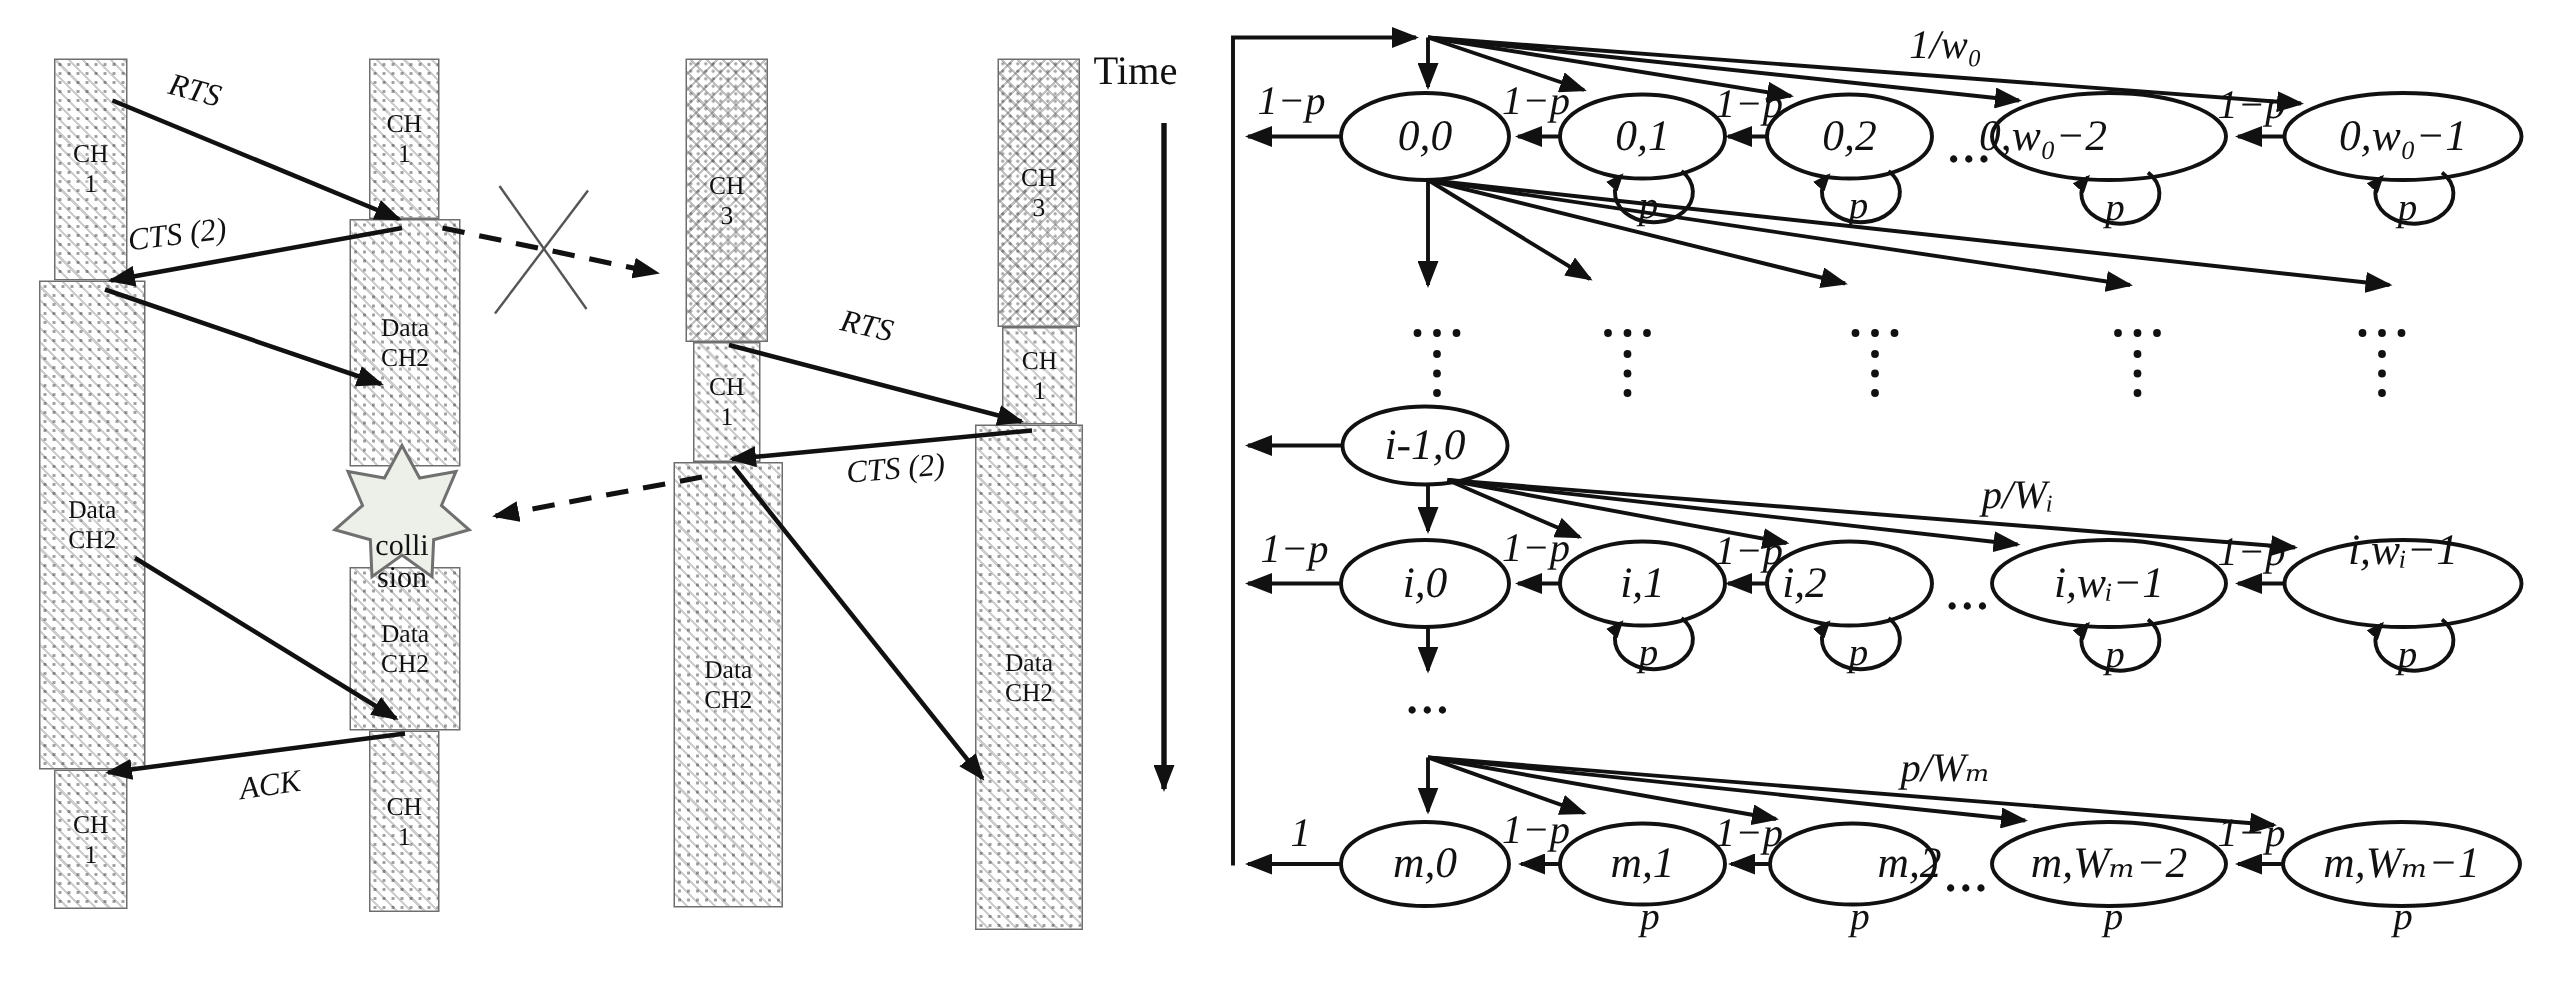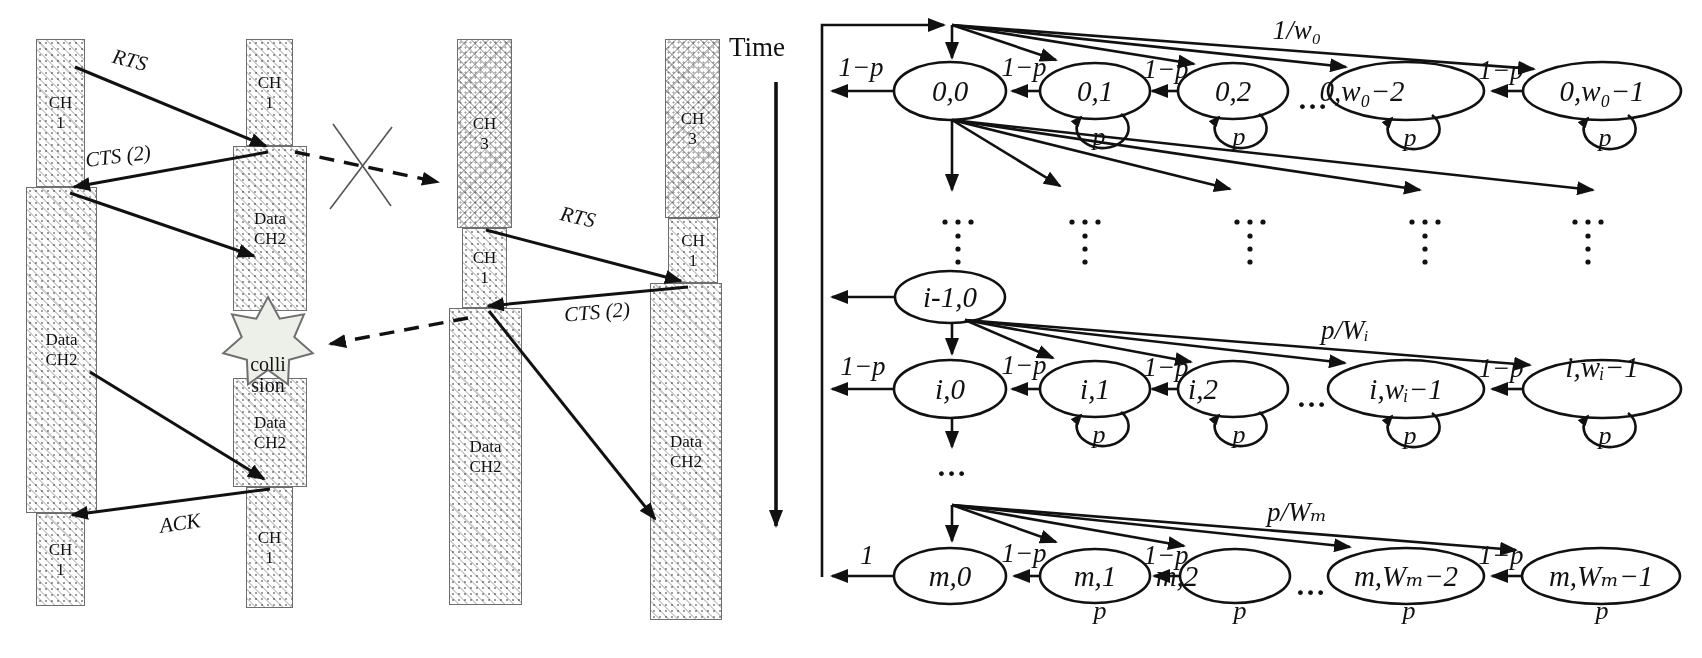--- a/index.html
+++ b/index.html
@@ -229,21 +229,21 @@
 
   <span class="lb st" style="left:950px;top:297px;text-align:center;">i-1,0</span>
   <span class="lb st" style="left:950px;top:389px;">i,0</span>
   <span class="lb st" style="left:1095px;top:389px;text-align:center;">i,1</span>
   <span class="lb st" style="left:1203px;top:389px;">i,2</span>
   <span class="lb st" style="left:1406px;top:389px;">i,wᵢ−1</span>
   <span class="lb st" style="left:1602px;top:367px;">i,wᵢ−1</span>
 
   <span class="lb st" style="left:950px;top:576px;">m,0</span>
   <span class="lb st" style="left:1095px;top:576px;">m,1</span>
-  <span class="lb st" style="left:1177px;top:576px;">m,2</span>
+  <span class="lb st" style="left:1273px;top:576px;">m,2</span>
   <span class="lb st" style="left:1406px;top:576px;">m,Wₘ−2</span>
   <span class="lb st" style="left:1601px;top:576px;">m,Wₘ−1</span>
 
   <span class="lb ep" style="left:861px;top:67px;">1−p</span>
   <span class="lb ep" style="left:1024px;top:67px;">1−p</span>
   <span class="lb ep" style="left:1166px;top:69px;">1−p</span>
   <span class="lb ep" style="left:1501px;top:70px;">1−p</span>
   <span class="lb ep" style="left:863px;top:366px;">1−p</span>
   <span class="lb ep" style="left:1024px;top:365px;">1−p</span>
   <span class="lb ep" style="left:1166px;top:367px;">1−p</span>

